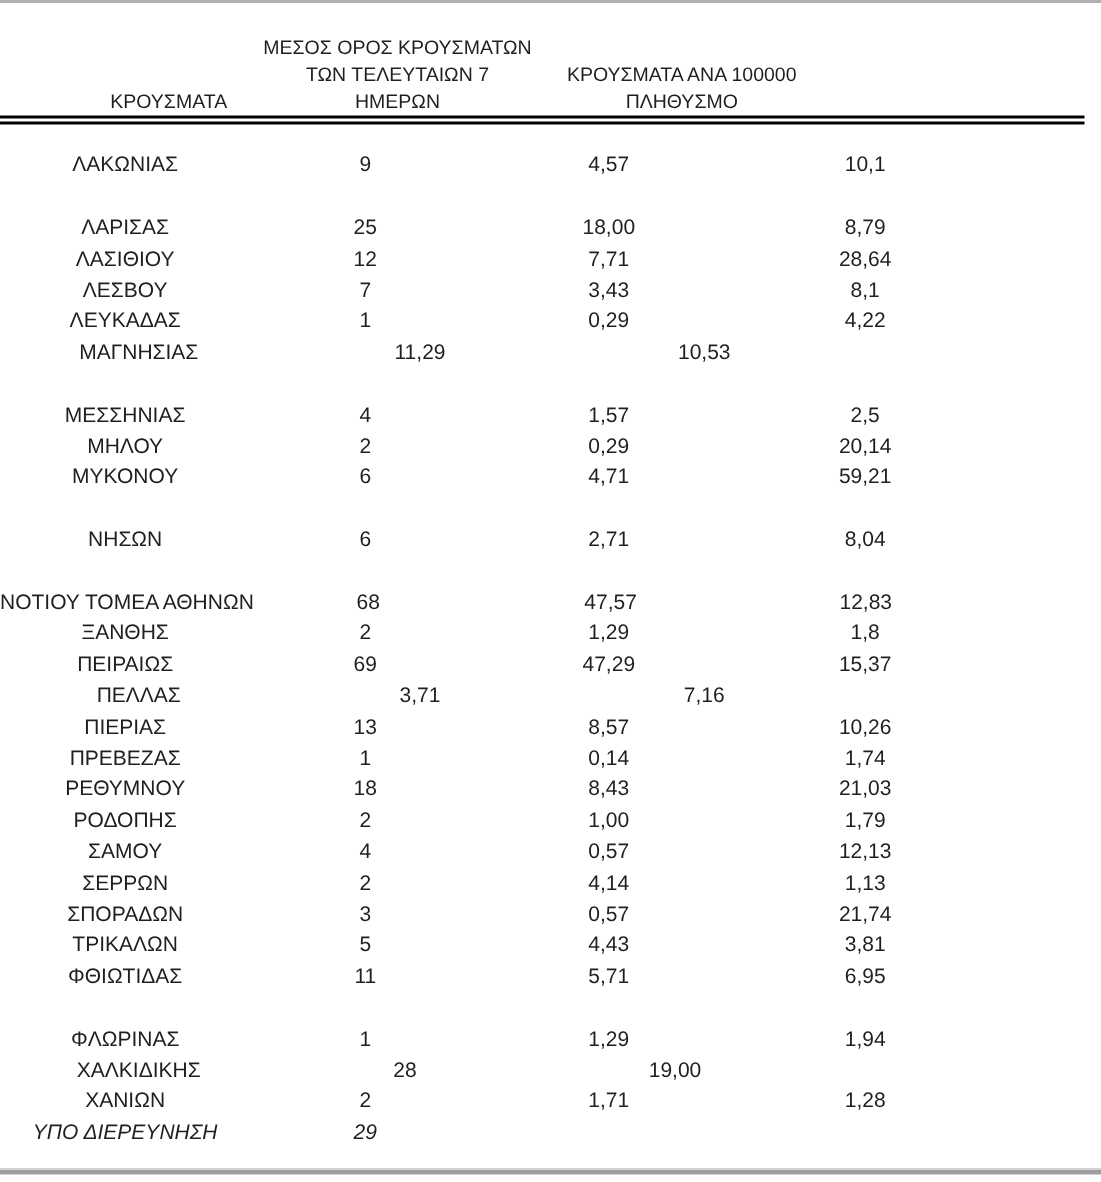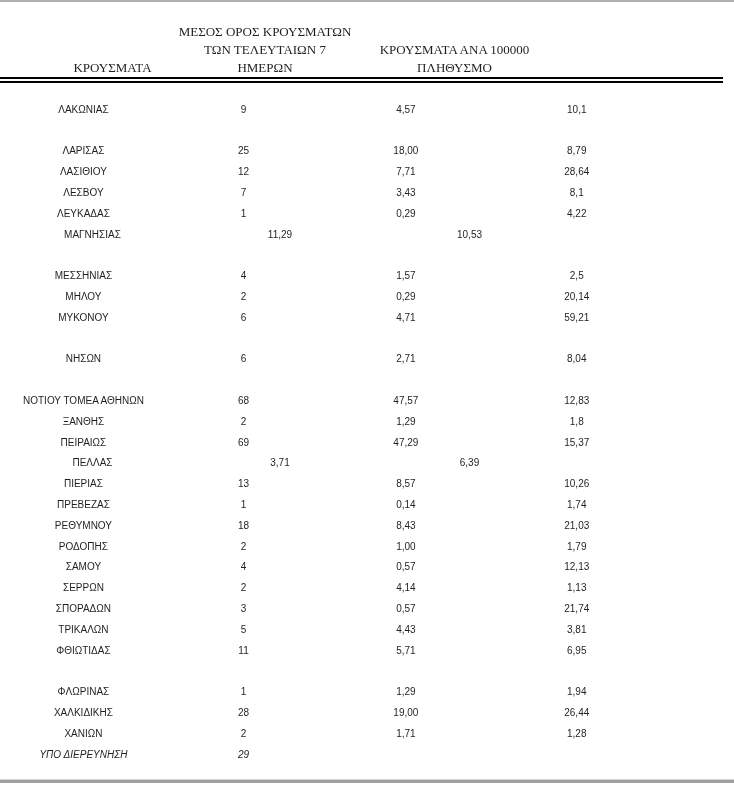--- a/index.html
+++ b/index.html
@@ -19,34 +19,34 @@
   .rule-gray-bottom {
     position: absolute; top: 779px; left: 0; width: 734px; height: 3px;
     background: #9f9f9f;
     border-top: 1px solid #d6d6d6;
   }
   .table-header {
     position: absolute; top: 18px; left: 0; width: 734px; height: 59px;
     display: flex; align-items: flex-end;
     font-size: 13px; line-height: 18px;
   }
-  .hcell { box-sizing: border-box; text-align: center; font-family: Liberation Serif, serif; }
+  .hcell { box-sizing: border-box; text-align: center; }
   .hcell.h1 { width: 185px; text-align: left; padding-left: 2px; }
   .hcell.h2 { width: 170px; text-indent: 55px; }
   .hcell.h3 { width: 190px; }
   .hcell.h4 { width: 189px; }
   .header-rule {
     position: absolute; top: 77px; left: 0; width: 723px; height: 6px;
     border-top: 2px solid #000000;
     border-bottom: 2px solid #000000;
     box-sizing: border-box;
   }
   .tbody {
     position: absolute; top: 99px; left: 0; width: 662px;
-    font-size: 10px;
+    font-size: 14px;
   }
   .row { display: flex; height: 20.8px; align-items: center; }
   .spacer { height: 20.8px; }
   .cell { box-sizing: border-box; text-align: center; white-space: nowrap; }
   .cell.c1 { width: 185px; }
   .cell.c2 { width: 170px; }
   .cell.c3 { width: 190px; }
   .cell.c4 { width: 189px; }
   .row.italic .cell { font-style: italic; }
 </style>
@@ -151,21 +151,21 @@
       </div>
       <div class="row">
         <div class="cell c1">ΠΕΙΡΑΙΩΣ</div>
         <div class="cell c2">69</div>
         <div class="cell c3">47,29</div>
         <div class="cell c4">15,37</div>
       </div>
       <div class="row">
         <div class="cell c1">ΠΕΛΛΑΣ</div>
         <div class="cell c3">3,71</div>
-        <div class="cell c4">6,39</div>
+        <div class="cell c4">7,16</div>
       </div>
       <div class="row">
         <div class="cell c1">ΠΙΕΡΙΑΣ</div>
         <div class="cell c2">13</div>
         <div class="cell c3">8,57</div>
         <div class="cell c4">10,26</div>
       </div>
       <div class="row">
         <div class="cell c1">ΠΡΕΒΕΖΑΣ</div>
         <div class="cell c2">1</div>
@@ -218,21 +218,20 @@
       <div class="row">
         <div class="cell c1">ΦΛΩΡΙΝΑΣ</div>
         <div class="cell c2">1</div>
         <div class="cell c3">1,29</div>
         <div class="cell c4">1,94</div>
       </div>
       <div class="row">
         <div class="cell c1">ΧΑΛΚΙΔΙΚΗΣ</div>
         <div class="cell c2">28</div>
         <div class="cell c3">19,00</div>
-        <div class="cell c4">26,44</div>
       </div>
       <div class="row">
         <div class="cell c1">ΧΑΝΙΩΝ</div>
         <div class="cell c2">2</div>
         <div class="cell c3">1,71</div>
         <div class="cell c4">1,28</div>
       </div>
       <div class="row italic">
         <div class="cell c1">ΥΠΟ ΔΙΕΡΕΥΝΗΣΗ</div>
         <div class="cell c2">29</div>

